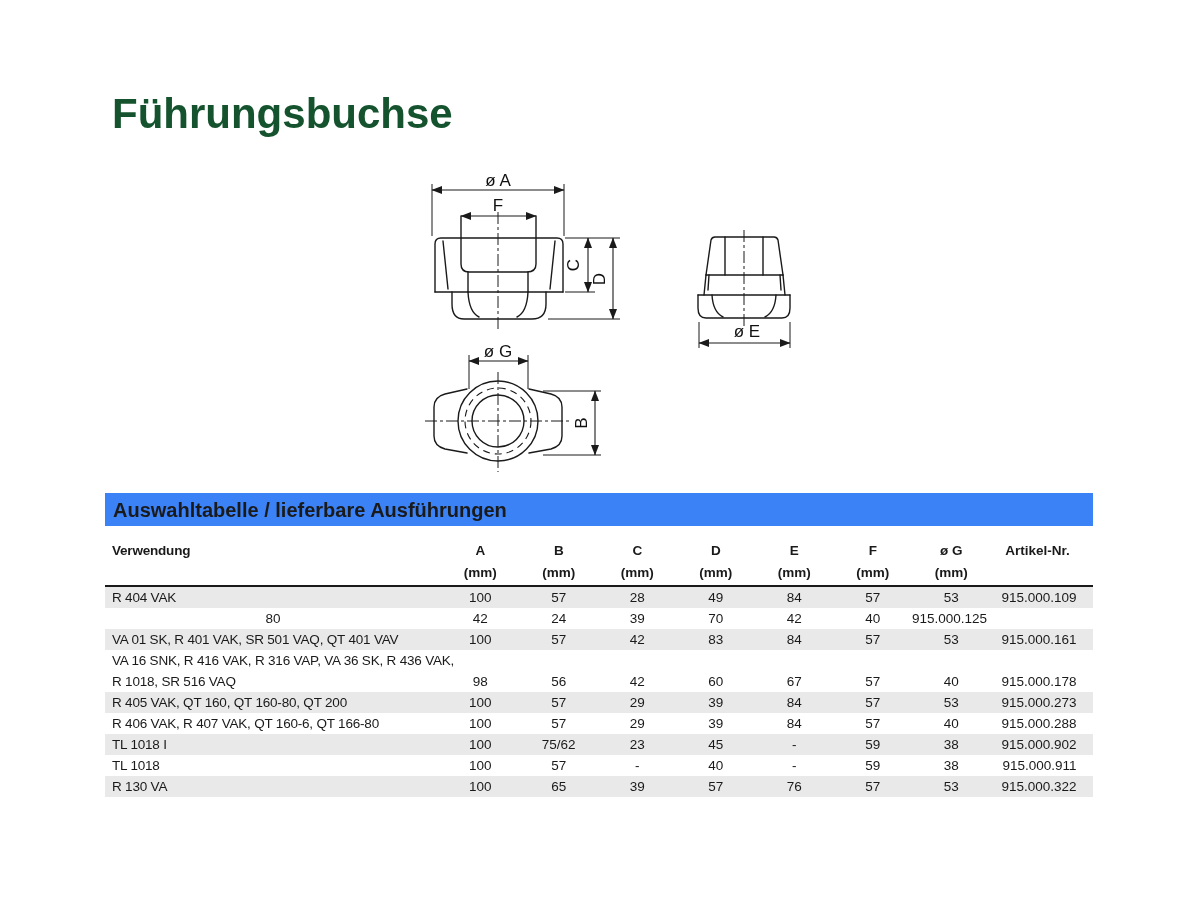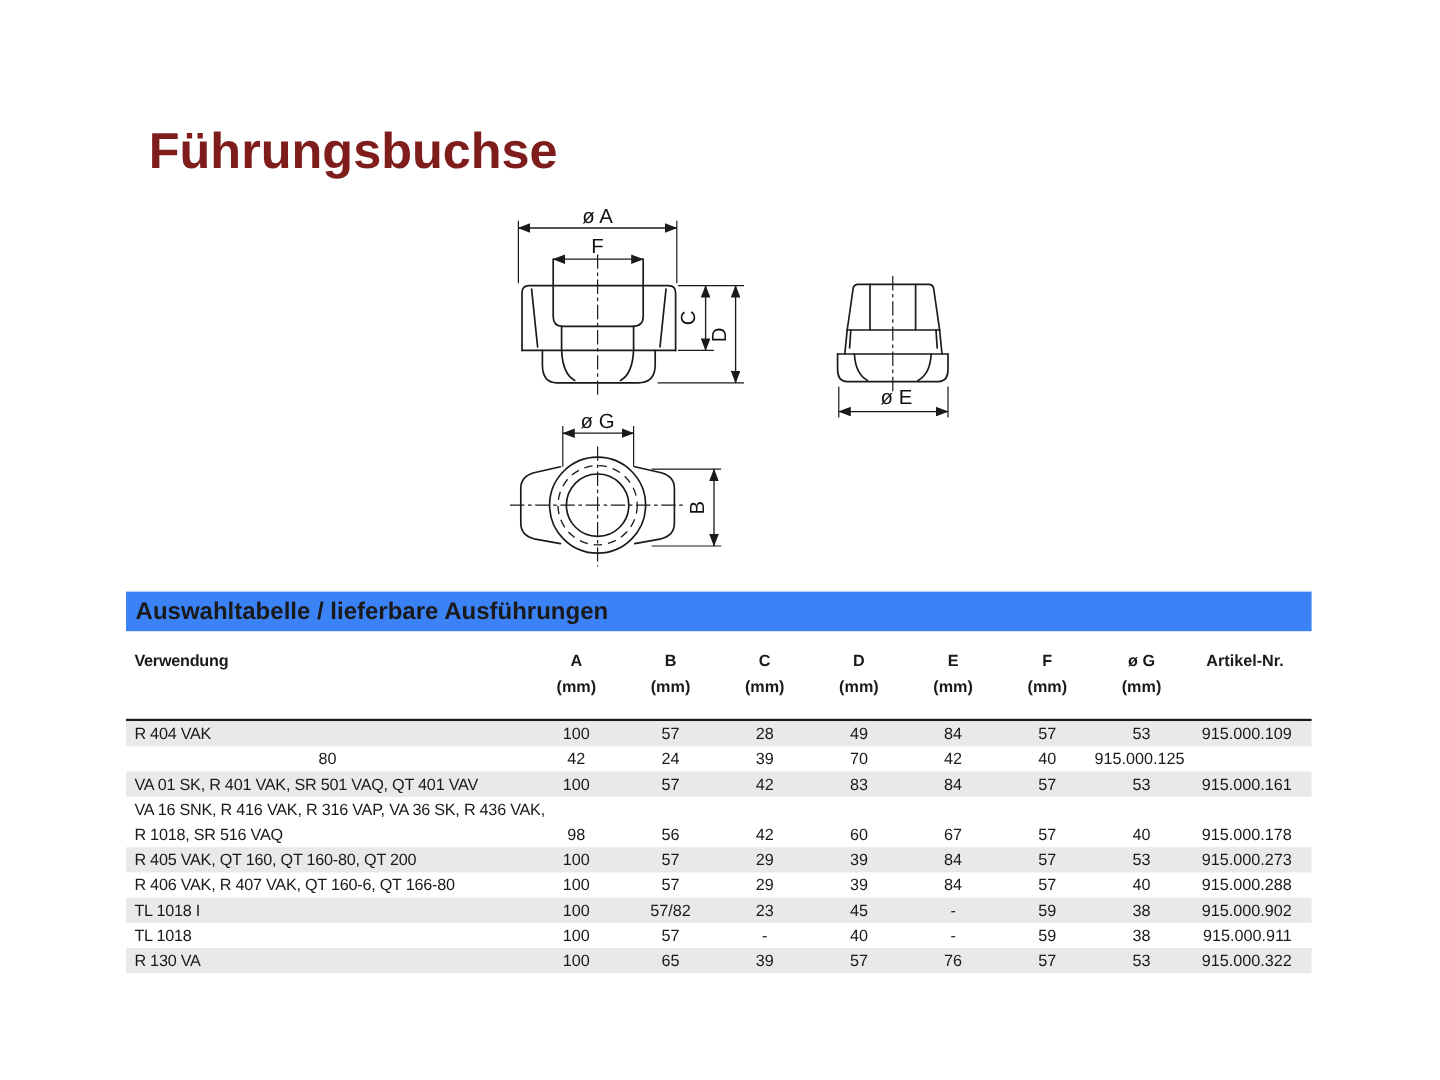--- a/index.html
+++ b/index.html
@@ -1,39 +1,39 @@
 <!DOCTYPE html>
 <html><head>
 <meta charset="utf-8">
 <style>
   html,body { margin:0; padding:0; background:#ffffff; }
   .page {
     position:relative; width:1200px; height:900px; background:#ffffff;
     font-family:"Liberation Sans", sans-serif; color:#1a1a1a; overflow:hidden;
   }
   .doc-title {
-    position:absolute; left:108px; top:86px; margin:16px;
-    font-size:42px; font-weight:bold; color:#7f1d1d; letter-spacing:0;
+    position:absolute; left:108px; top:86px; margin:4px;
+    font-size:42px; font-weight:bold; color:#14532d; letter-spacing:0;
   }
   .drawing-svg { position:absolute; left:415px; top:160px; }
   .obj  { fill:none; stroke:#1a1a1a; stroke-width:1.4; stroke-linecap:round; stroke-linejoin:round; }
   .diml { fill:none; stroke:#1a1a1a; stroke-width:1.1; }
   .ext  { fill:none; stroke:#1a1a1a; stroke-width:1; }
   .cl   { fill:none; stroke:#1a1a1a; stroke-width:1; stroke-dasharray:12 3 3 3; }
   .hid  { fill:none; stroke:#1a1a1a; stroke-width:1.1; stroke-dasharray:7 5; }
   .dlabel { font-size:17px; fill:#111; font-family:"Liberation Sans", sans-serif; }
   .section-bar {
     position:absolute; left:105px; top:493px; width:988px; height:33px;
     background:#3b82f6; box-sizing:border-box; padding-left:8px;
     font-size:20px; font-weight:bold; line-height:34px;
   }
   .sel-table { position:absolute; left:105px; top:540px; width:988px; font-size:13.5px; }
   .thead {
     display:grid; grid-template-columns:336px repeat(7,78.5px) 102px;
-    border-bottom:2px solid #1a1a1a; padding-bottom:15px; font-weight:bold;
+    border-bottom:2px solid #1a1a1a; padding-bottom:1px; font-weight:bold;
   }
   .thead .cell { line-height:22px; }
   .thead .usage { padding-left:7px; }
   .thead .dim { text-align:center; }
   .thead .artikel { text-align:center; padding-right:8px; }
   .tbody .row {
     display:grid; grid-template-columns:336px repeat(7,78.5px) 102px;
     align-items:center; min-height:21px;
   }
   .tbody .row:nth-child(odd) { background:#e9e9e9; }
@@ -221,21 +221,21 @@
           <div class="cell dim">29</div>
           <div class="cell dim">39</div>
           <div class="cell dim">84</div>
           <div class="cell dim">57</div>
           <div class="cell dim">40</div>
           <div class="cell artikel">915.000.288</div>
         </div>
         <div class="row">
           <div class="cell usage">TL 1018 I</div>
           <div class="cell dim">100</div>
-          <div class="cell dim">57/82</div>
+          <div class="cell dim">75/62</div>
           <div class="cell dim">23</div>
           <div class="cell dim">45</div>
           <div class="cell dim">-</div>
           <div class="cell dim">59</div>
           <div class="cell dim">38</div>
           <div class="cell artikel">915.000.902</div>
         </div>
         <div class="row">
           <div class="cell usage">TL 1018</div>
           <div class="cell dim">100</div>

